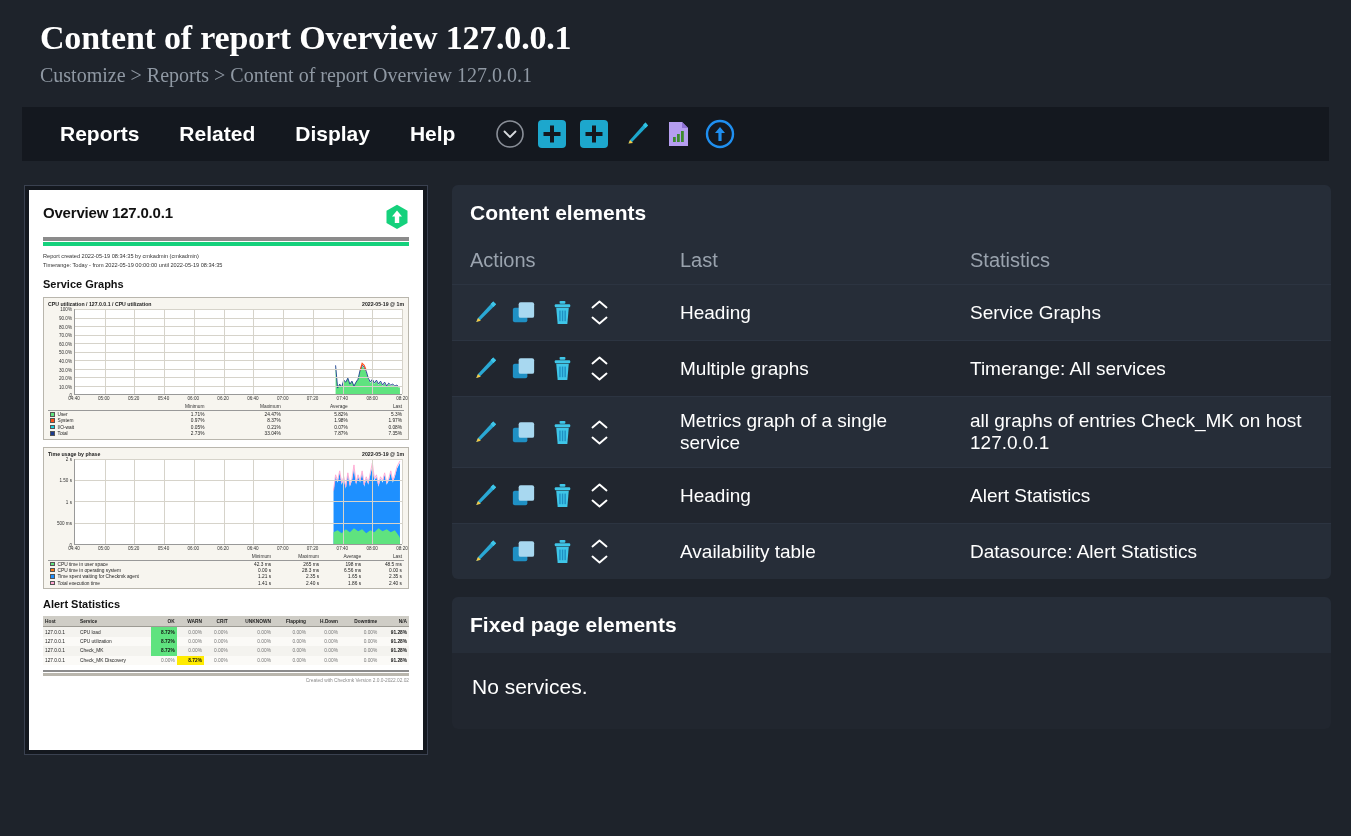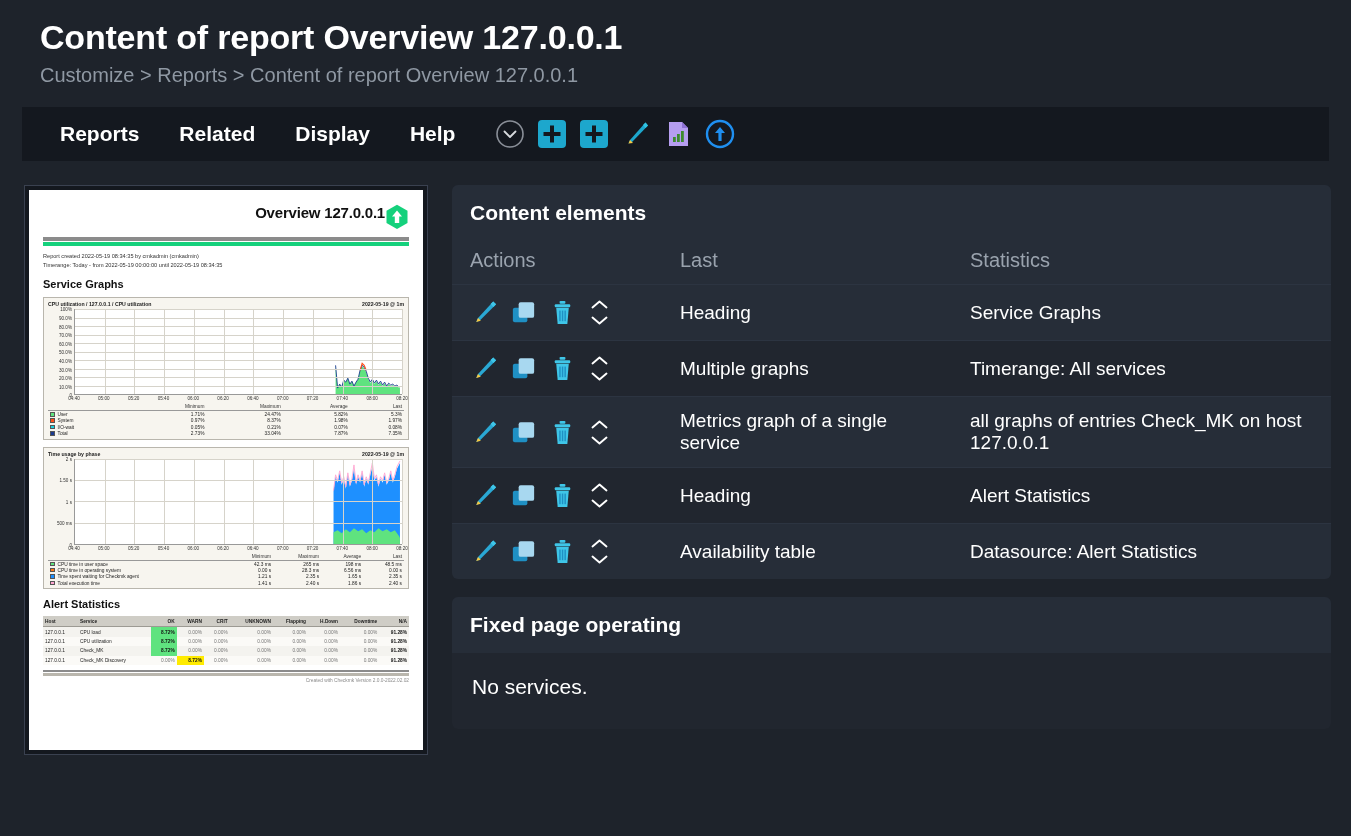--- a/index.html
+++ b/index.html
@@ -4,21 +4,21 @@
 <style>
   * { box-sizing: border-box; margin: 0; padding: 0; }
   html, body {
     width: 1351px; height: 836px;
     background: #1e232b;
     font-family: "Liberation Sans", sans-serif;
     overflow: hidden;
   }
 
   
-  .page-header { padding: 18px 0 0 40px; }
+  .page-header { padding: 18px 0 0 40px; font-family: Liberation Serif, serif; }
   .page-title {
     color: #ffffff; font-size: 34px; font-weight: bold;
     letter-spacing: -0.2px; line-height: 1.15;
   }
   .breadcrumb {
     color: #8f98a3; font-size: 20px; margin-top: 6px; line-height: 1.2;
   }
 
   
   .menubar {
@@ -50,21 +50,21 @@
     padding: 4px;
     flex: 0 0 auto;
   }
   .preview-page {
     width: 100%; height: 100%;
     background: #ffffff;
     padding: 14px 14px 6px 14px;
     overflow: hidden;
     position: relative;
   }
-  .rp-titlerow { display: flex; align-items: flex-start; justify-content: flex-end; }
+  .rp-titlerow { display: flex; align-items: flex-start; justify-content: space-between; }
   .rp-title { font-size: 15px; font-weight: bold; color: #111; letter-spacing: -0.2px; }
   .rp-logo { width: 24px; height: 26px; }
   .rp-rule-gray { height: 4px; background: #8b8b8b; margin-top: 7px; }
   .rp-rule-green { height: 4px; background: #15d17c; margin-top: 1px; }
   .rp-meta { font-size: 5.6px; color: #333; margin-top: 6px; line-height: 1.55; }
   .rp-h2 { font-size: 11px; font-weight: bold; color: #111; margin-top: 9px; }
 
   
   .gbox {
     border: 1px solid #b9b6ad; background: #f7f5ef;
@@ -676,18 +676,18 @@
                 </div>
               </td>
               <td>Availability table</td>
               <td>Datasource: Alert Statistics</td>
             </tr>
           </tbody>
       </table>
     </div>
 
     <div class="panel">
-      <div class="panel-title">Fixed page operating</div>
+      <div class="panel-title">Fixed page elements</div>
       <div class="no-entries">No services.</div>
     </div>
 
   </div>
 </div>
 
 </body></html>

